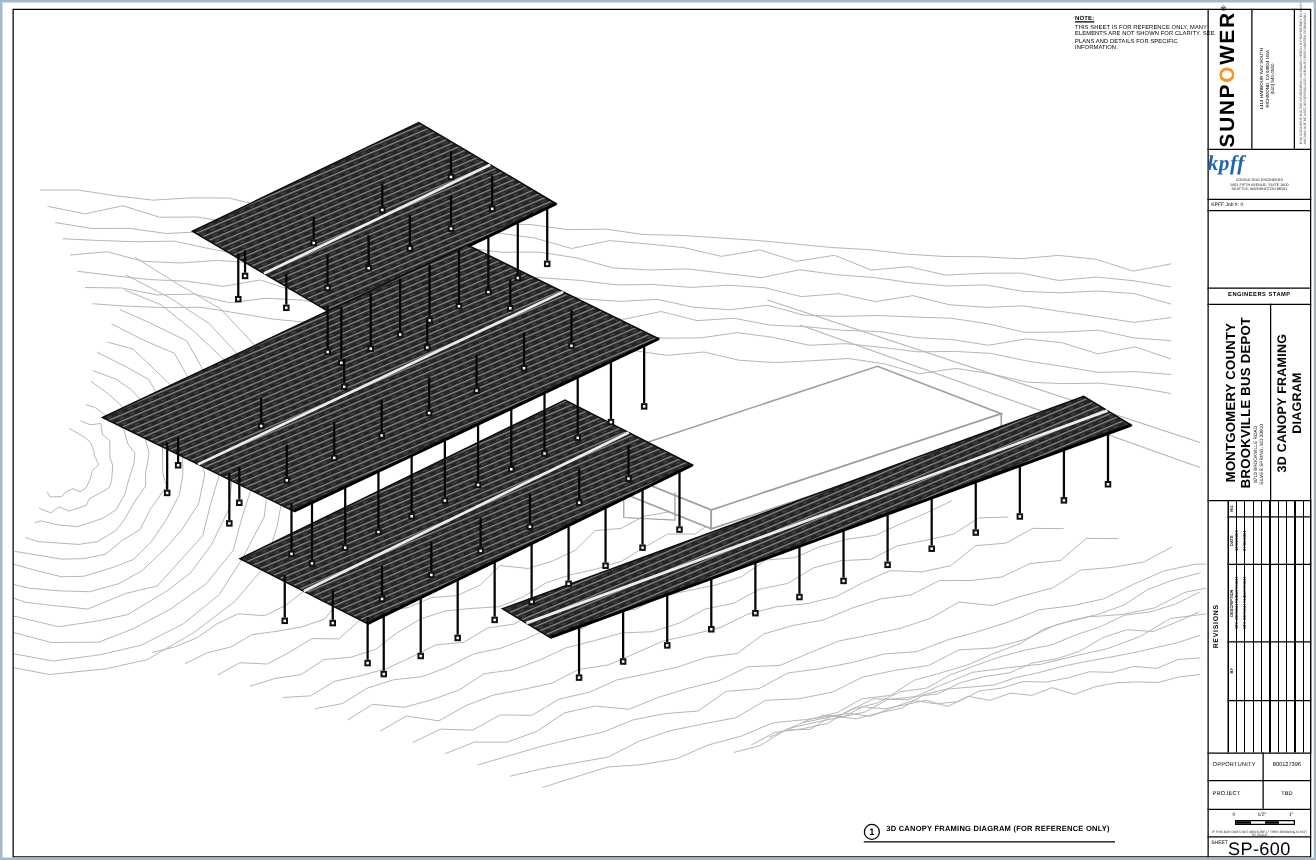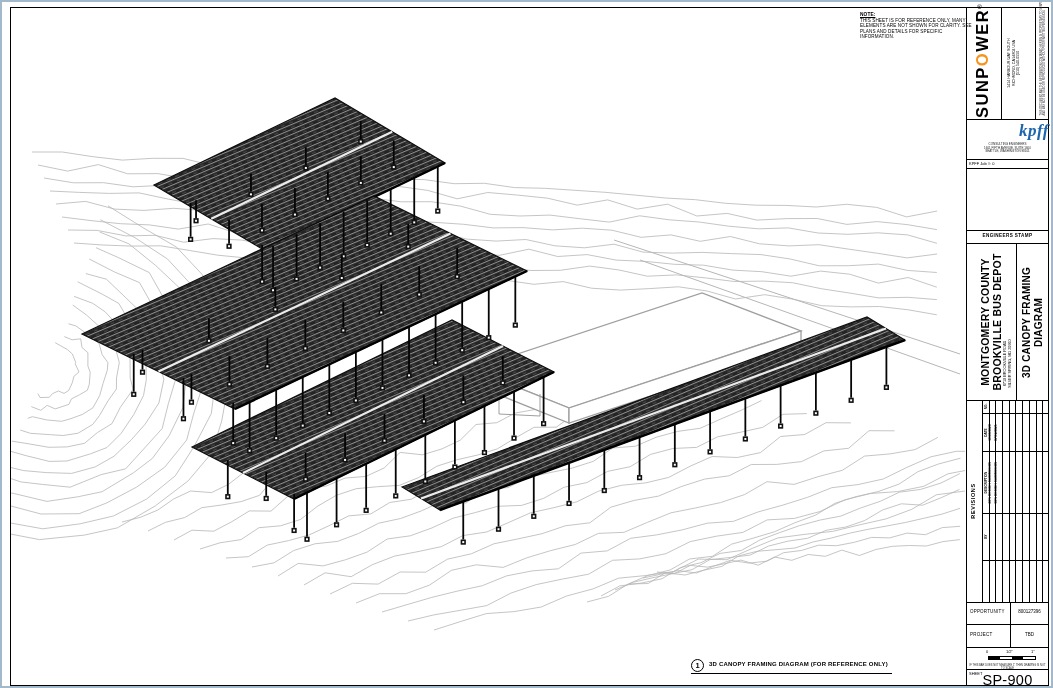--- a/index.html
+++ b/index.html
@@ -21,21 +21,21 @@
   .vp-title{left:707px;top:659px;font-size:6px;font-weight:bold;letter-spacing:.2px;}
   .vp-underline{left:689px;top:670.5px;width:201px;height:1.2px;background:#000;}
   
   .sp-logo{left:926px;top:51px;width:110px;height:20px;font-size:16.5px;font-weight:bold;
            letter-spacing:1.5px;text-align:center;}
   .sp-logo .sun-o{color:#f7941e;}
   .sp-logo .reg{font-size:6px;vertical-align:super;letter-spacing:0;}
   .sp-addr{left:964px;top:54px;width:96px;height:14px;font-size:3.6px;line-height:4.5px;text-align:center;}
   .sp-legal{left:989px;top:57.5px;width:104px;height:7px;font-size:2.6px;line-height:3.2px;text-align:center;color:#333;}
   
-  .kpff-logo{left:964px;top:119px;width:83px;text-align:right;font-family:"Liberation Serif",serif;
+  .kpff-logo{left:964px;top:119px;width:83px;text-align:left;font-family:"Liberation Serif",serif;
              font-weight:bold;font-style:italic;font-size:17px;color:#1c66ad;letter-spacing:.5px;}
   .kpff-sub{left:964px;top:141px;width:83px;font-size:3px;line-height:3.7px;text-align:center;color:#222;}
   .kpff-job{left:967px;top:159px;font-size:4px;}
   
   .stamp{left:964px;top:231px;width:83px;font-size:4.6px;letter-spacing:.4px;text-align:center;font-weight:bold;}
   .proj-client{left:914px;top:308px;width:150px;height:24px;font-size:10.5px;font-weight:bold;
                line-height:12px;text-align:center;letter-spacing:.2px;}
   .proj-addr{left:970px;top:357px;width:70px;height:9px;font-size:3.8px;line-height:4.5px;text-align:center;}
   .proj-title{left:955px;top:308.5px;width:150px;height:23px;font-size:10px;font-weight:600;
               line-height:11.5px;text-align:center;letter-spacing:.2px;}
@@ -469,14 +469,14 @@
   <div class="hline" style="left:964px;top:645px;width:83px;"></div>
 
   <div class="scale-tick" style="left:984px;">0</div>
   <div class="scale-tick" style="left:1004px;">1/2"</div>
   <div class="scale-tick" style="left:1029px;">1"</div>
   <div class="abs scale-bar"></div>
   <div class="abs scale-note">IF THIS BAR DOES NOT MEASURE 1" THEN DRAWING IS NOT TO SCALE</div>
   <div class="hline" style="left:964px;top:667px;width:83px;"></div>
 
   <div class="abs sheet-label">SHEET</div>
-  <div class="abs sheet-num">SP-900</div>
+  <div class="abs sheet-num">SP-600</div>
 </div>
 
 </body></html>

